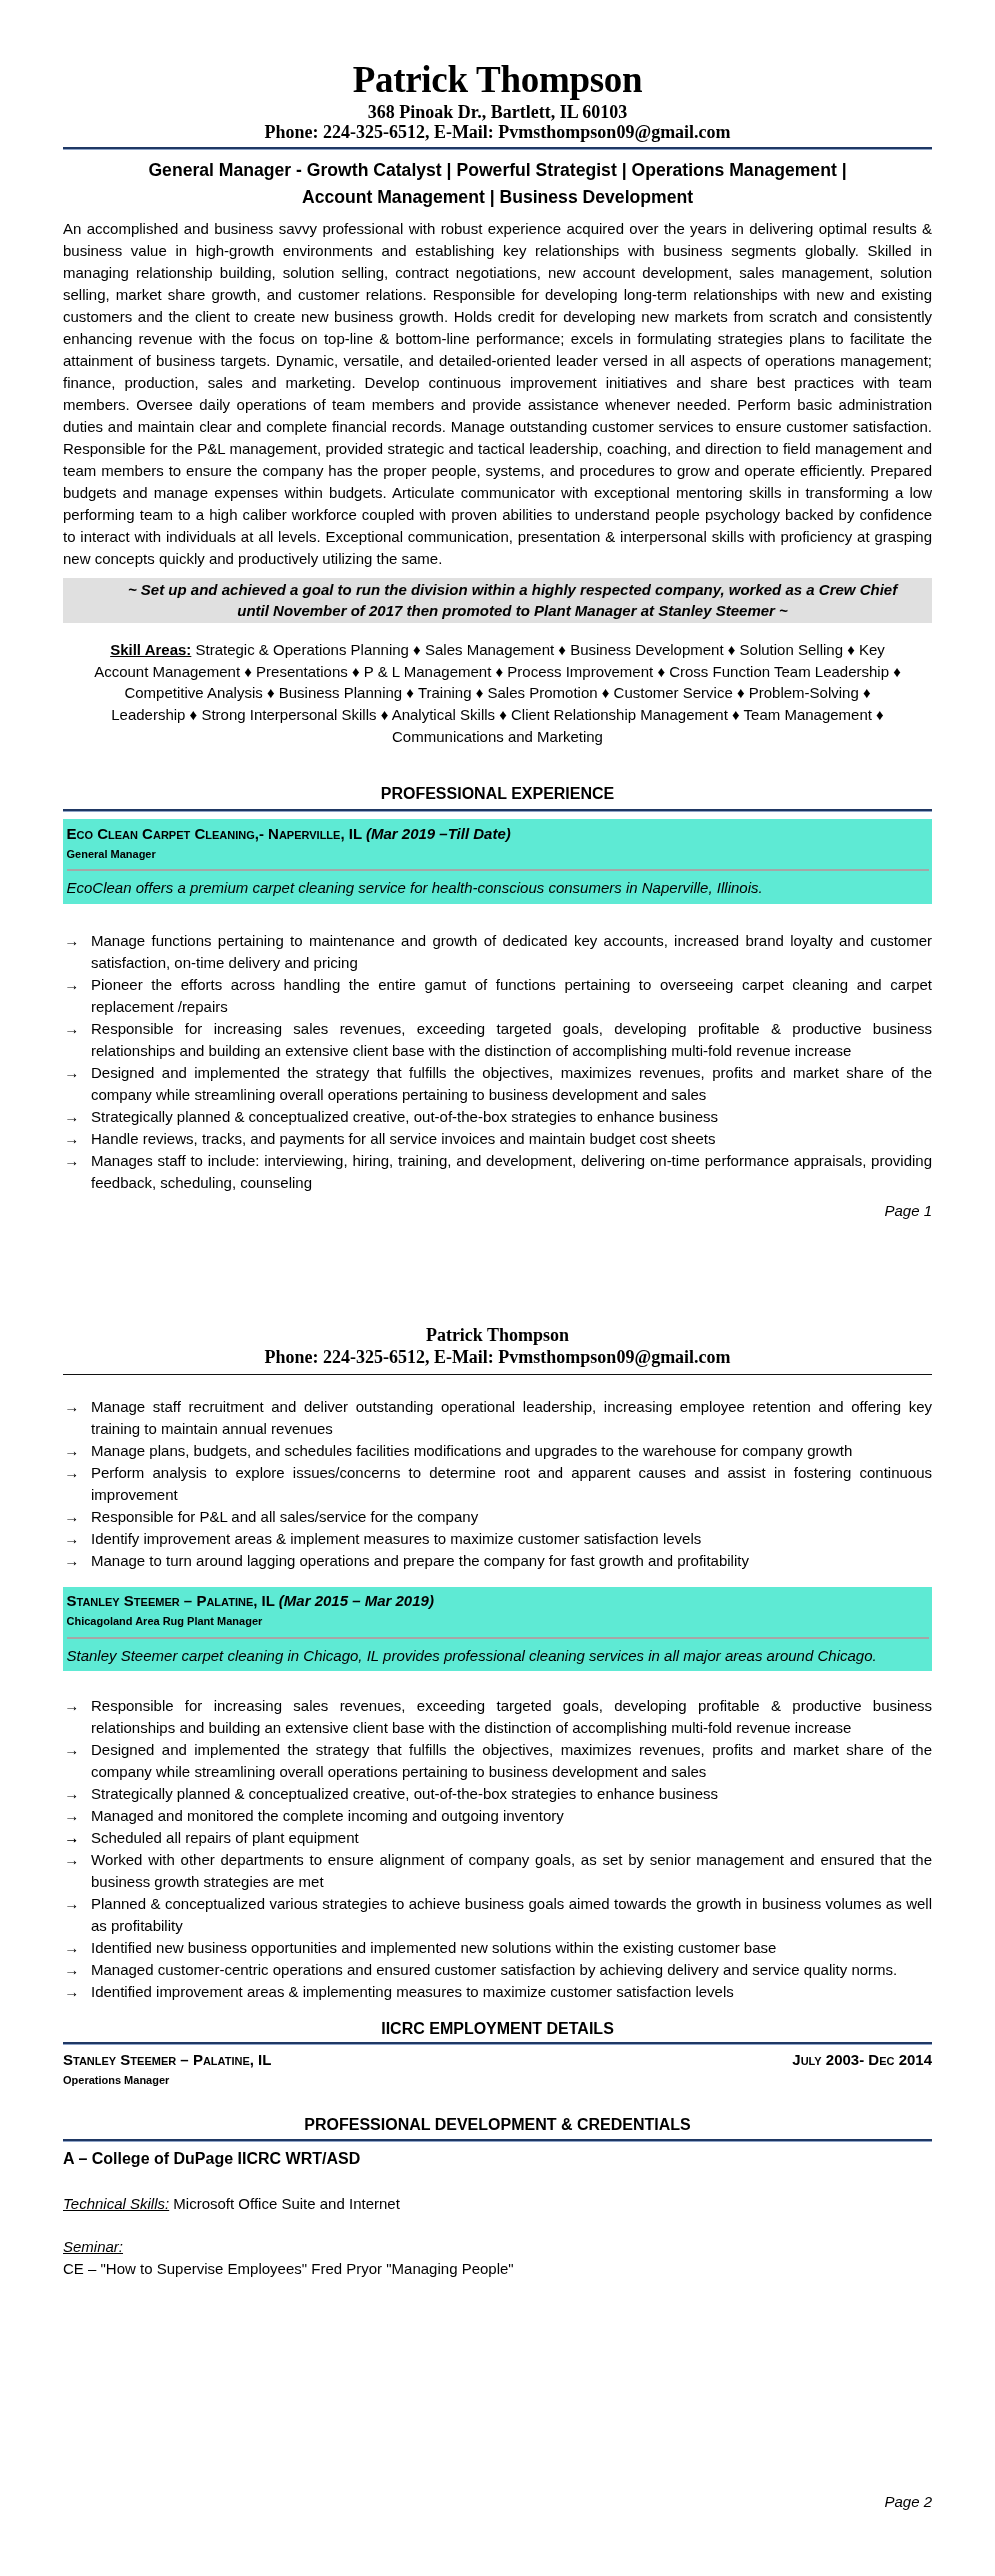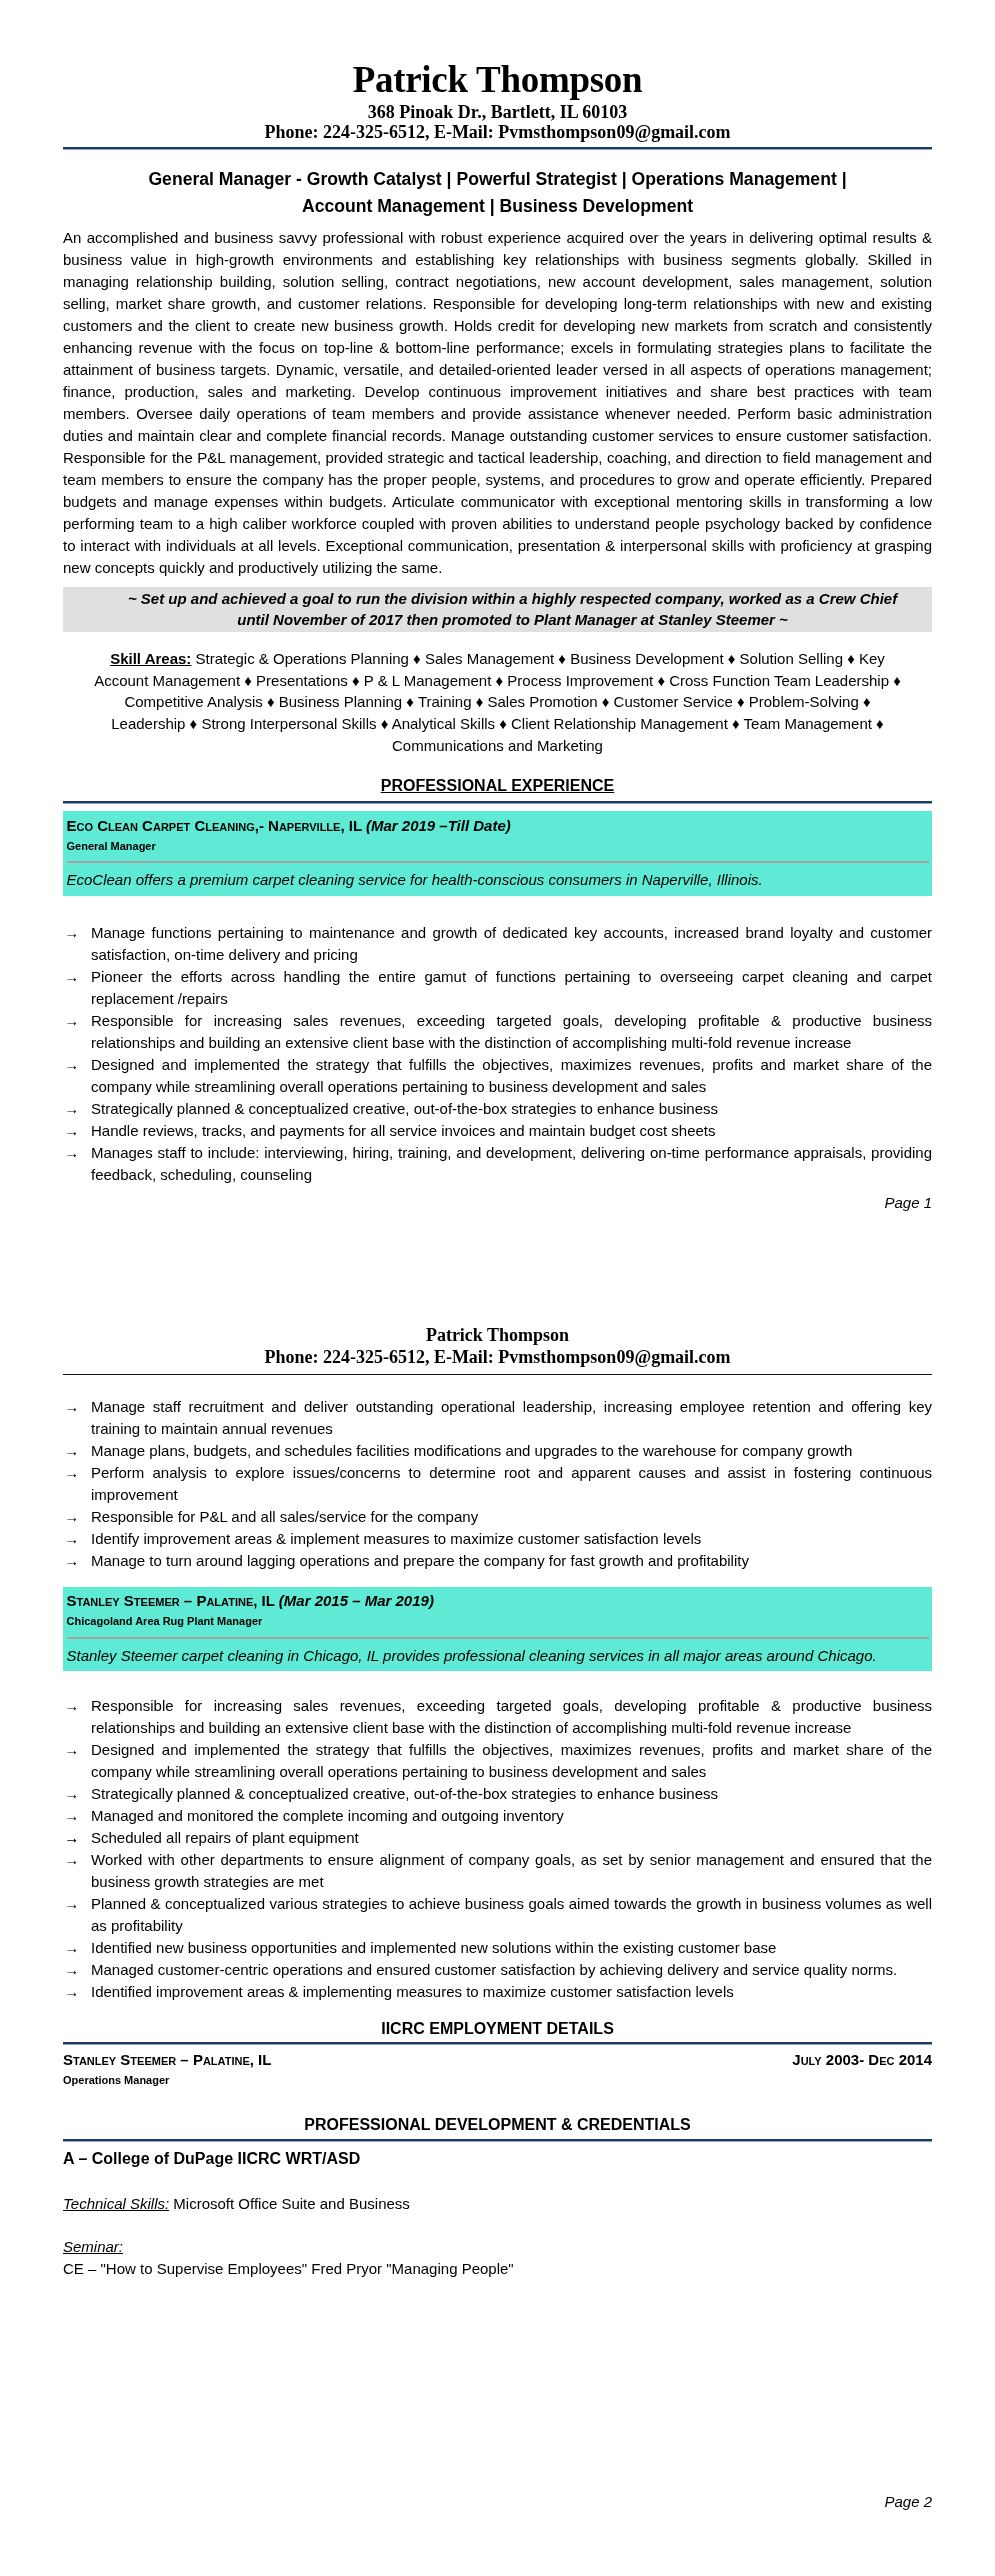--- a/index.html
+++ b/index.html
@@ -33,38 +33,38 @@
 </style>
 </head>
 <body>
 
 <div class="page" style="top:59px;">
   <div class="name">Patrick Thompson</div>
   <div class="addr" style="margin-top:2.3px;">368 Pinoak Dr., Bartlett, IL 60103</div>
   <div class="addr">Phone: 224-325-6512, E-Mail: Pvmsthompson09@gmail.com</div>
   <div class="rule-blue" style="margin-top:4.7px;"></div>
 
-  <div style="margin-top:16px;">
+  <div style="margin-top:7px;">
     <div class="headline">General Manager - Growth Catalyst | Powerful Strategist | Operations Management |</div>
     <div class="headline">Account Management | Business Development</div>
   </div>
 
   <div class="para" style="margin-top:7px;">An accomplished and business savvy professional with robust experience acquired over the years in delivering optimal results &amp; business value in high-growth environments and establishing key relationships with business segments globally. Skilled in managing relationship building, solution selling, contract negotiations, new account development, sales management, solution selling, market share growth, and customer relations. Responsible for developing long-term relationships with new and existing customers and the client to create new business growth. Holds credit for developing new markets from scratch and consistently enhancing revenue with the focus on top-line &amp; bottom-line performance; excels in formulating strategies plans to facilitate the attainment of business targets. Dynamic, versatile, and detailed-oriented leader versed in all aspects of operations management; finance, production, sales and marketing. Develop continuous improvement initiatives and share best practices with team members. Oversee daily operations of team members and provide assistance whenever needed. Perform basic administration duties and maintain clear and complete financial records. Manage outstanding customer services to ensure customer satisfaction. Responsible for the P&amp;L management, provided strategic and tactical leadership, coaching, and direction to field management and team members to ensure the company has the proper people, systems, and procedures to grow and operate efficiently. Prepared budgets and manage expenses within budgets. Articulate communicator with exceptional mentoring skills in transforming a low performing team to a high caliber workforce coupled with proven abilities to understand people psychology backed by confidence to interact with individuals at all levels. Exceptional communication, presentation &amp; interpersonal skills with proficiency at grasping new concepts quickly and productively utilizing the same.</div>
 
   <div class="highlight" style="margin-top:8.2px;padding-left:36px;">
     <div>~ Set up and achieved a goal to run the division within a highly respected company, worked as a Crew Chief</div>
     <div>until November of 2017 then promoted to Plant Manager at Stanley Steemer ~</div>
   </div>
 
   <div class="skills" style="margin-top:16.4px;">
     <span class="lbl">Skill Areas:</span>
     <span id="skills-list"> Strategic &amp; Operations Planning ♦ Sales Management ♦ Business Development ♦ Solution Selling ♦ Key Account Management ♦ Presentations ♦ P &amp; L Management ♦ Process Improvement ♦ Cross Function Team Leadership ♦ Competitive Analysis ♦ Business Planning ♦ Training ♦ Sales Promotion ♦ Customer Service ♦ Problem-Solving ♦ Leadership ♦ Strong Interpersonal Skills ♦ Analytical Skills ♦ Client Relationship Management ♦ Team Management ♦ Communications and Marketing</span>
   </div>
 
-  <div class="section-title" style="margin-top:19px;text-decoration:underline;">PROFESSIONAL EXPERIENCE</div>
+  <div class="section-title" style="margin-top:36px;">PROFESSIONAL EXPERIENCE</div>
   <div class="rule-blue" style="margin-top:4.7px;"></div>
 
   <div class="job-box" style="margin-top:7px;">
     <div class="company">
       <span>Eco Clean Carpet Cleaning,- Naperville, IL</span>
       <span class="dates">(Mar 2019 –Till Date)</span>
     </div>
     <div class="role">General Manager</div>
     <div class="rule-grey"></div>
     <div class="desc">EcoClean offers a premium carpet cleaning service for health-conscious consumers in Naperville, Illinois.</div>
@@ -127,21 +127,21 @@
     <span class="company">Stanley Steemer – Palatine, IL</span>
     <span class="company">July 2003- Dec 2014</span>
   </div>
   <div class="role">Operations Manager</div>
 
   <div class="section-title" style="margin-top:23.4px;">PROFESSIONAL DEVELOPMENT &amp; CREDENTIALS</div>
   <div class="rule-blue" style="margin-top:3.5px;"></div>
   <div style="font-weight:bold;font-size:16px;line-height:22px;margin-top:5.9px;">A – College of DuPage IICRC WRT/ASD</div>
 
   <div style="font-size:15px;line-height:21.7px;margin-top:23.4px;">
-    <span class="u-ital">Technical Skills:</span><span> Microsoft Office Suite and Business</span>
+    <span class="u-ital">Technical Skills:</span><span> Microsoft Office Suite and Internet</span>
   </div>
 
   <div style="font-size:15px;line-height:21.7px;margin-top:21.7px;">
     <div class="u-ital" style="display:inline-block;">Seminar:</div>
     <div>CE – "How to Supervise Employees"  Fred Pryor "Managing People"</div>
   </div>
 </div>
 
 <div class="pagenum" style="position:absolute; top:2493px; left:63px; width:869px;">Page 2</div>
 

